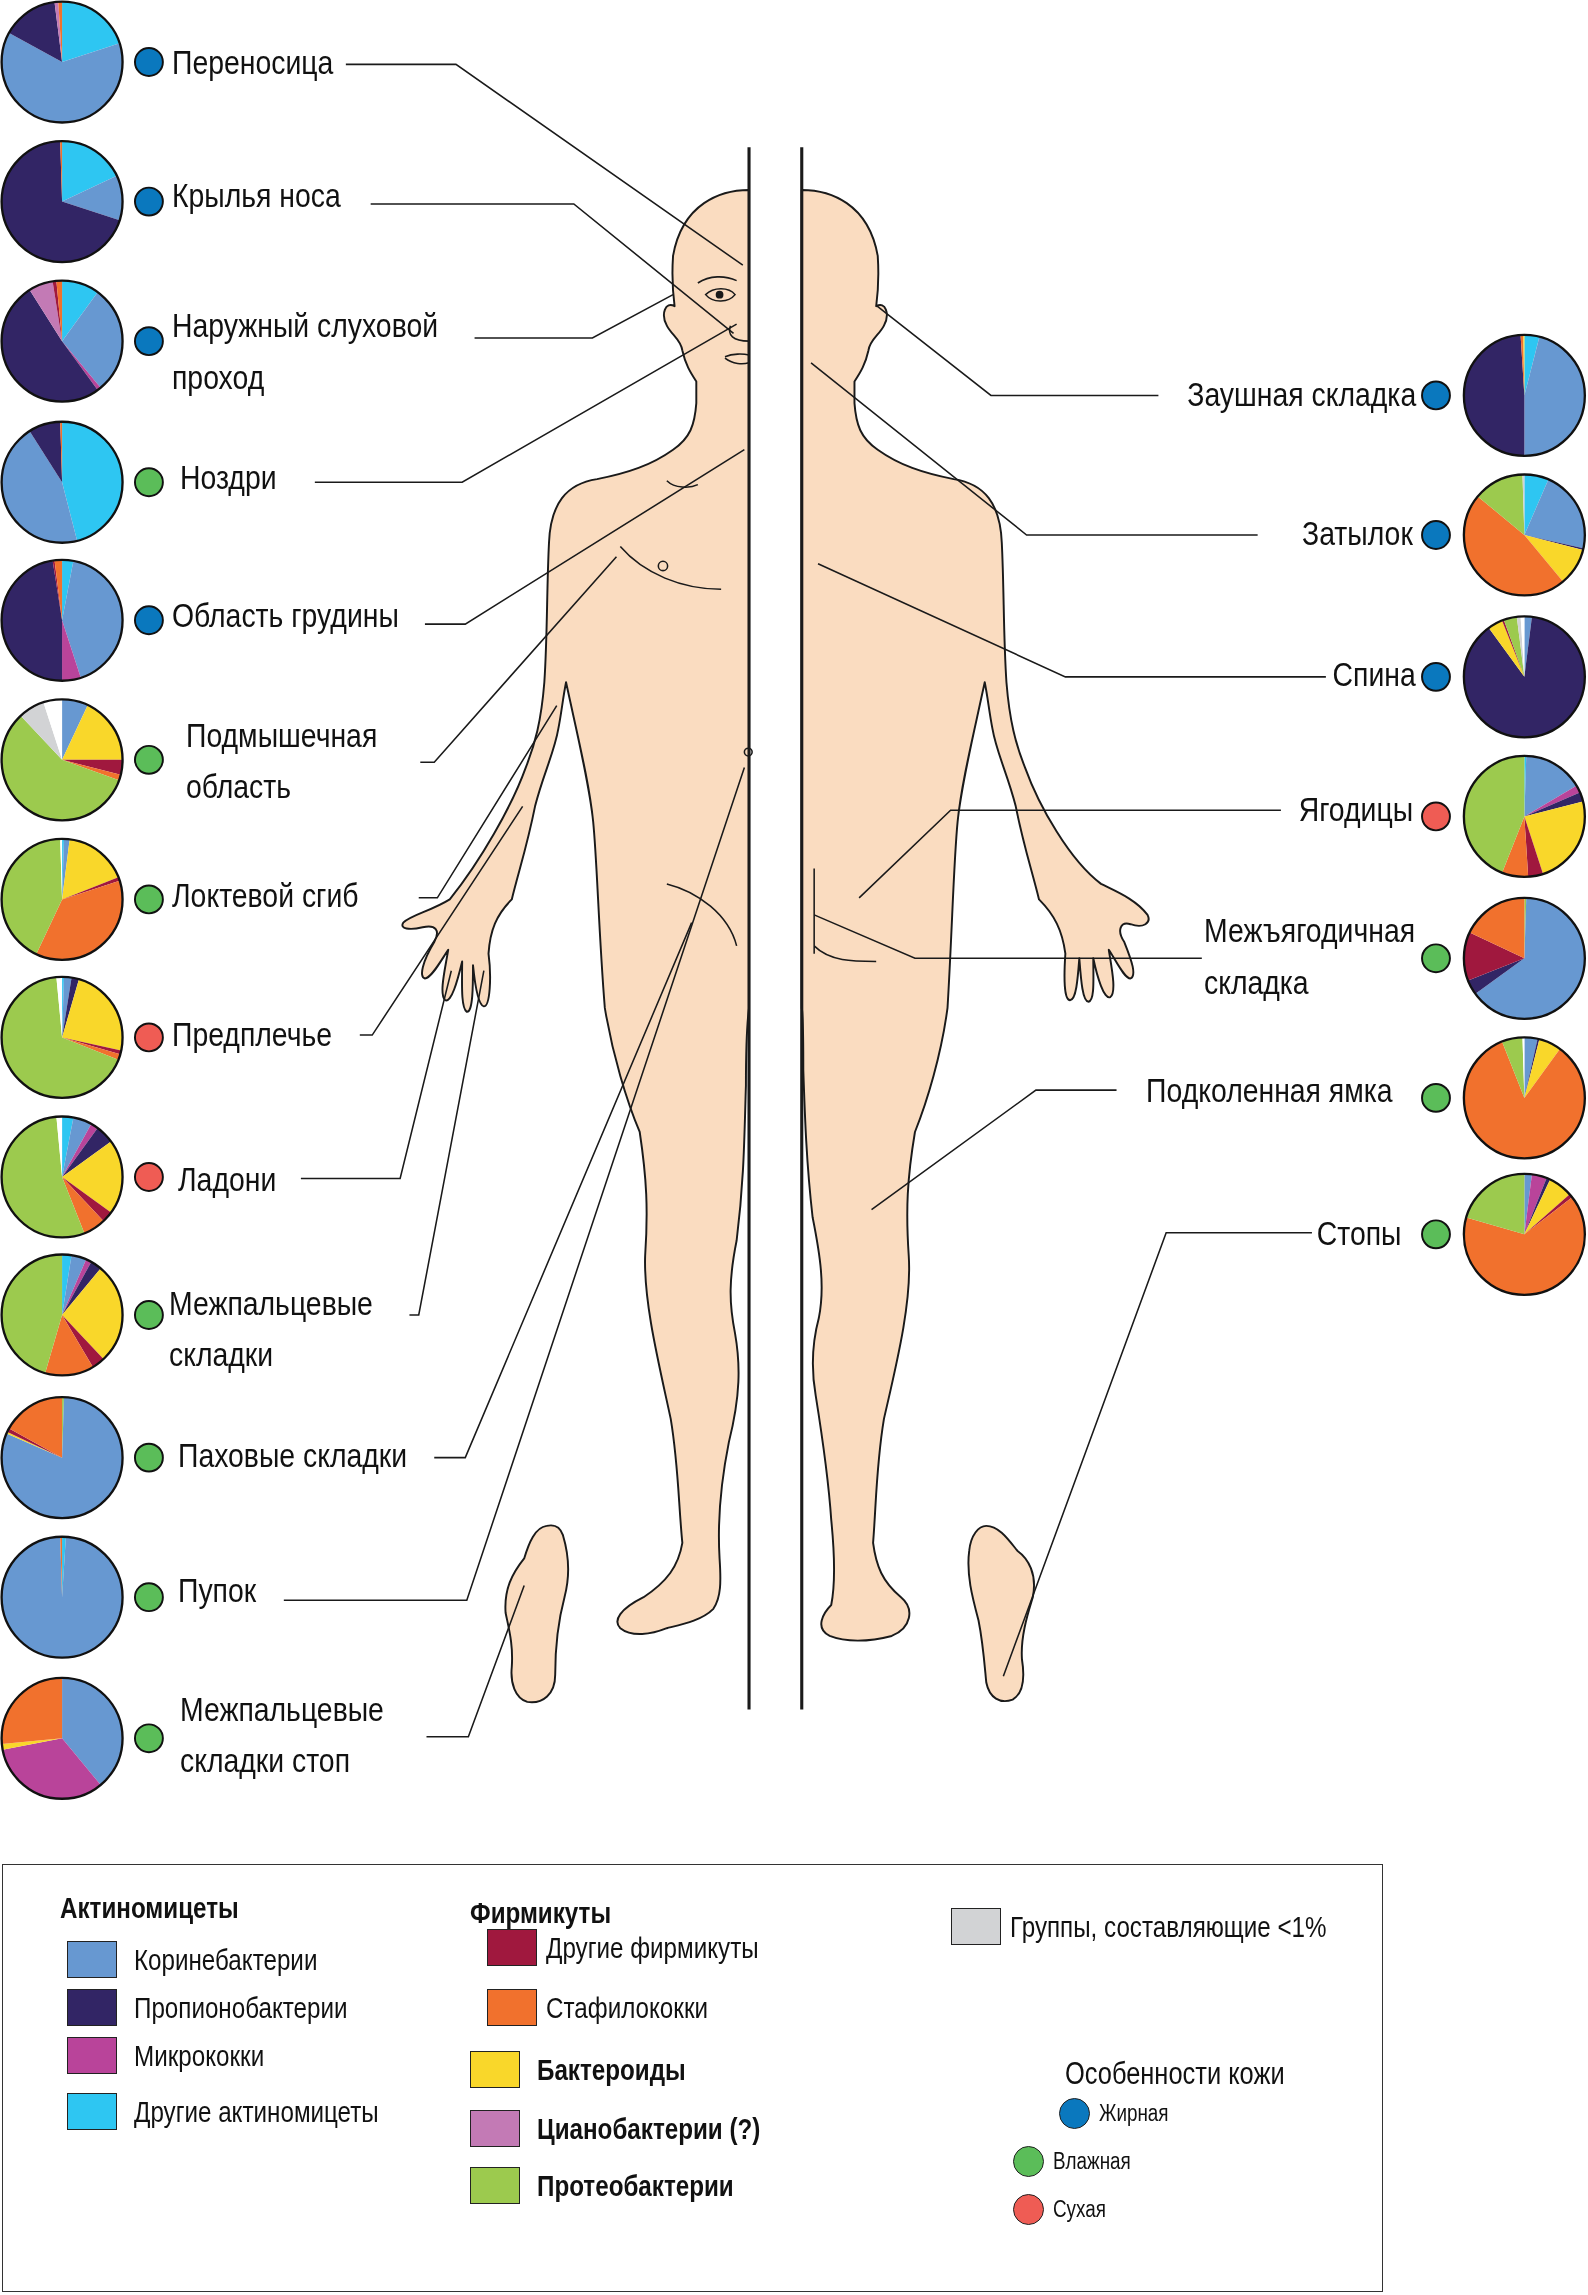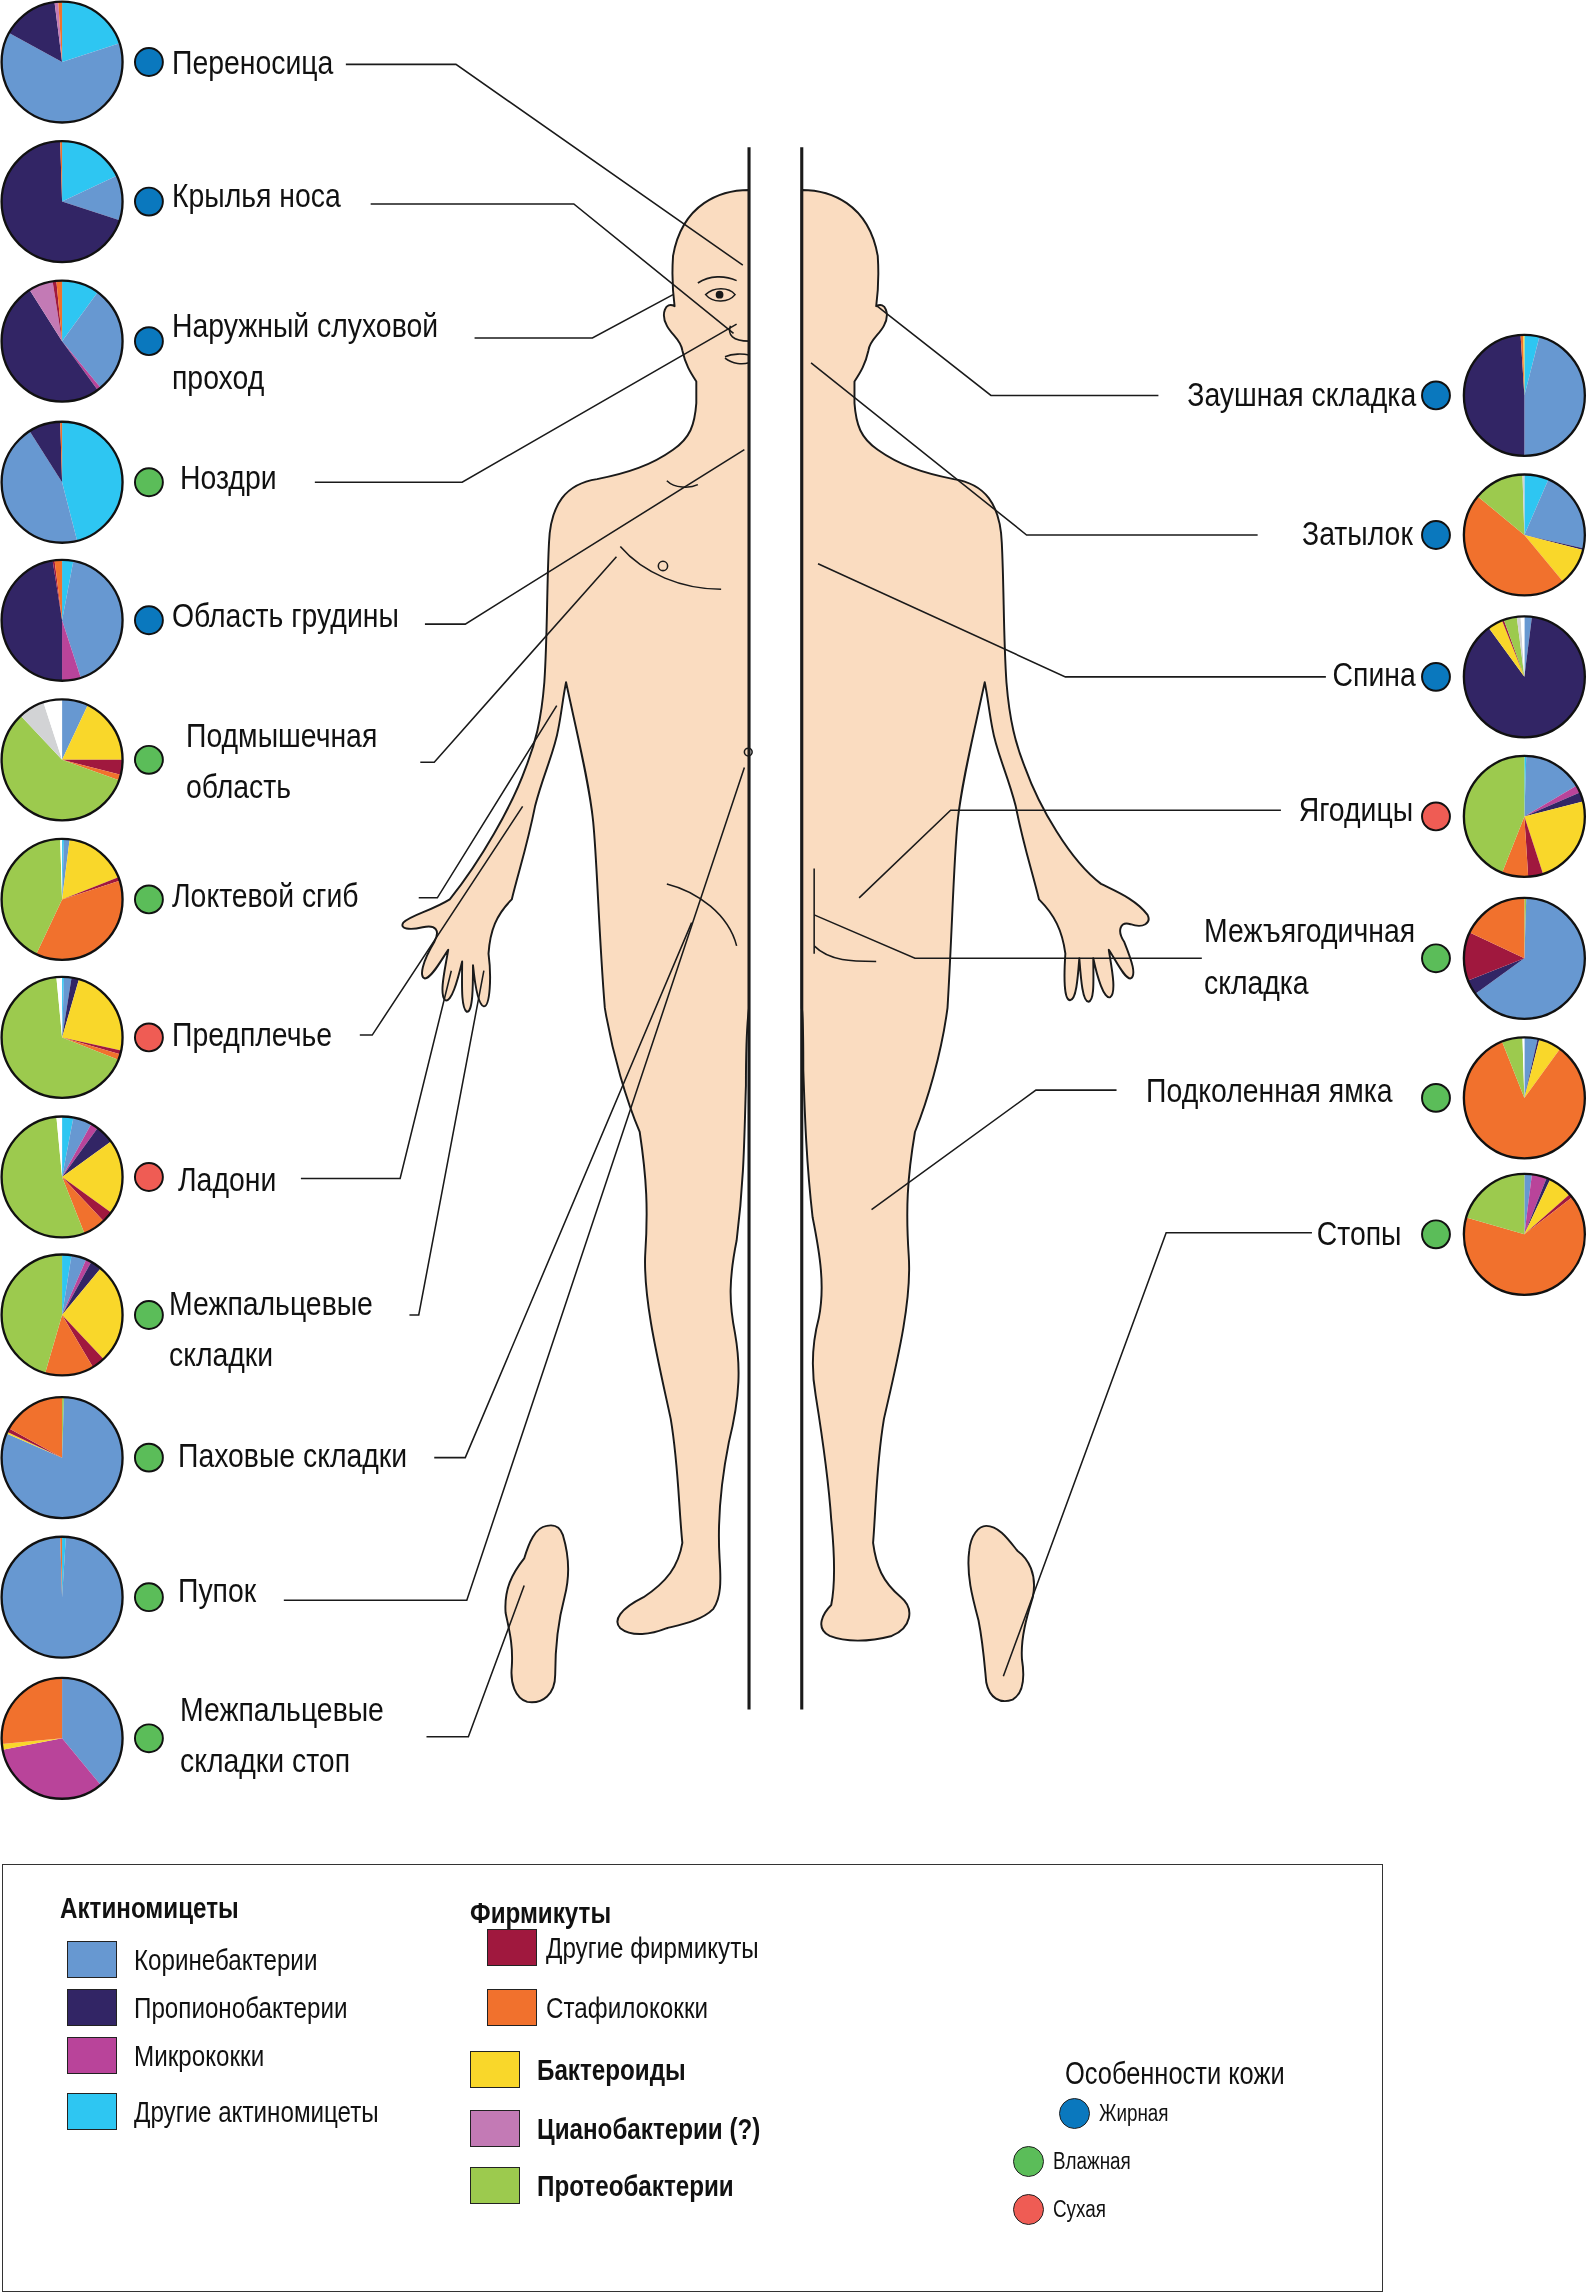--- a/index.html
+++ b/index.html
@@ -348,20 +348,24 @@
     </div>
     <div class="lg-item" style="left:467px;top:245px">
       <div class="lg-swatch" style="background: rgb(195, 122, 181);"></div>
       <div class="lg-text bold">Цианобактерии (?)</div>
     </div>
     <div class="lg-item" style="left:467px;top:302px">
       <div class="lg-swatch" style="background: rgb(156, 202, 78);"></div>
       <div class="lg-text bold">Протеобактерии</div>
     </div>
 
+    <div class="lg-item" style="left:948px;top:43px">
+      <div class="lg-swatch" style="background: rgb(210, 211, 213);"></div>
+      <div class="lg-text" style="margin-left:9.3px">Группы, составляющие &lt;1%</div>
+    </div>
 
     <div class="skin-title" style="left:1062px;top:191px">Особенности кожи</div>
     <div class="skin-item" style="left:1056px;top:233px">
       <div class="skin-dot" style="background: rgb(10, 120, 190);"></div>
       <div class="skin-text">Жирная</div>
     </div>
     <div class="skin-item" style="left:1010px;top:281px">
       <div class="skin-dot" style="background: rgb(91, 189, 89);"></div>
       <div class="skin-text">Влажная</div>
     </div>

